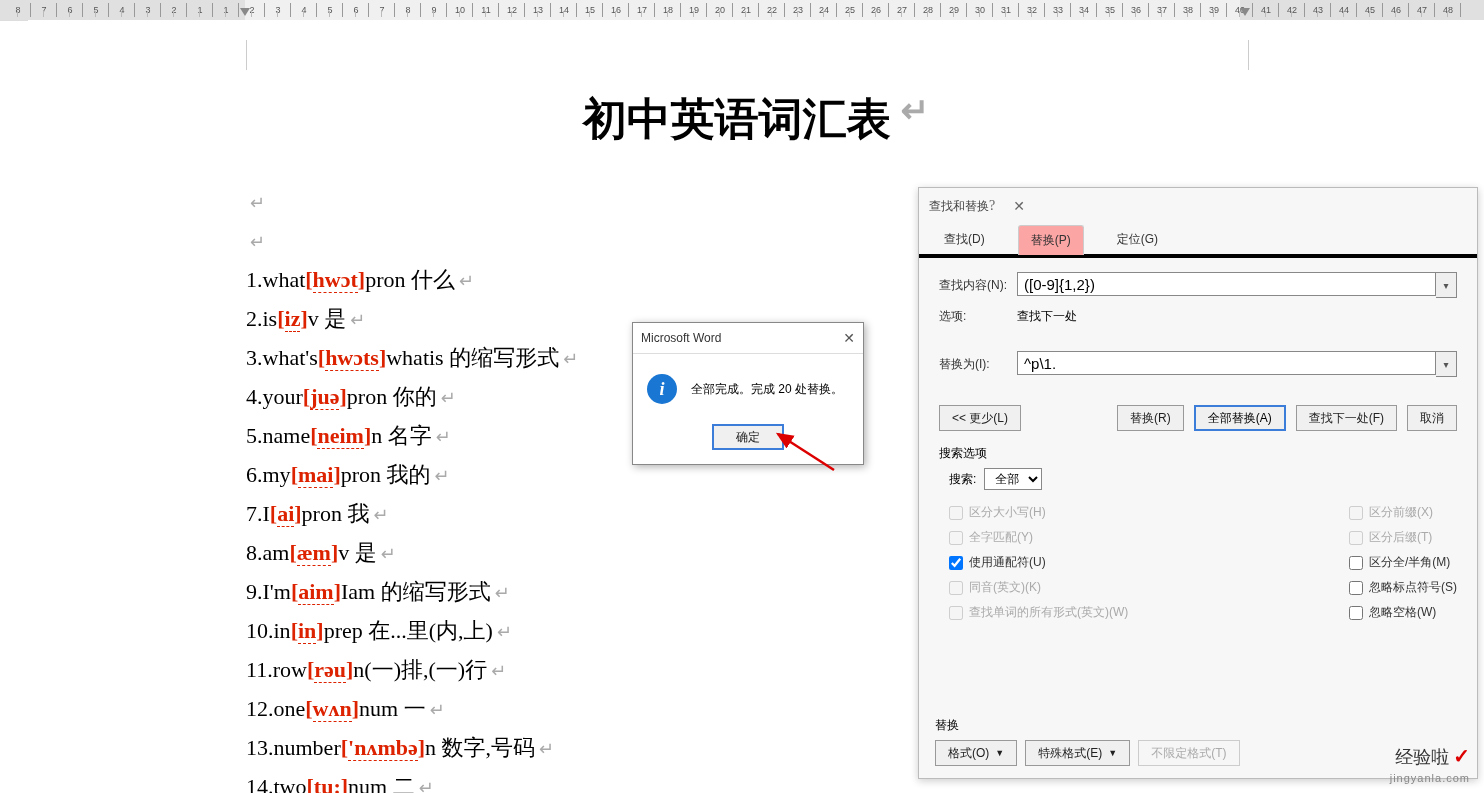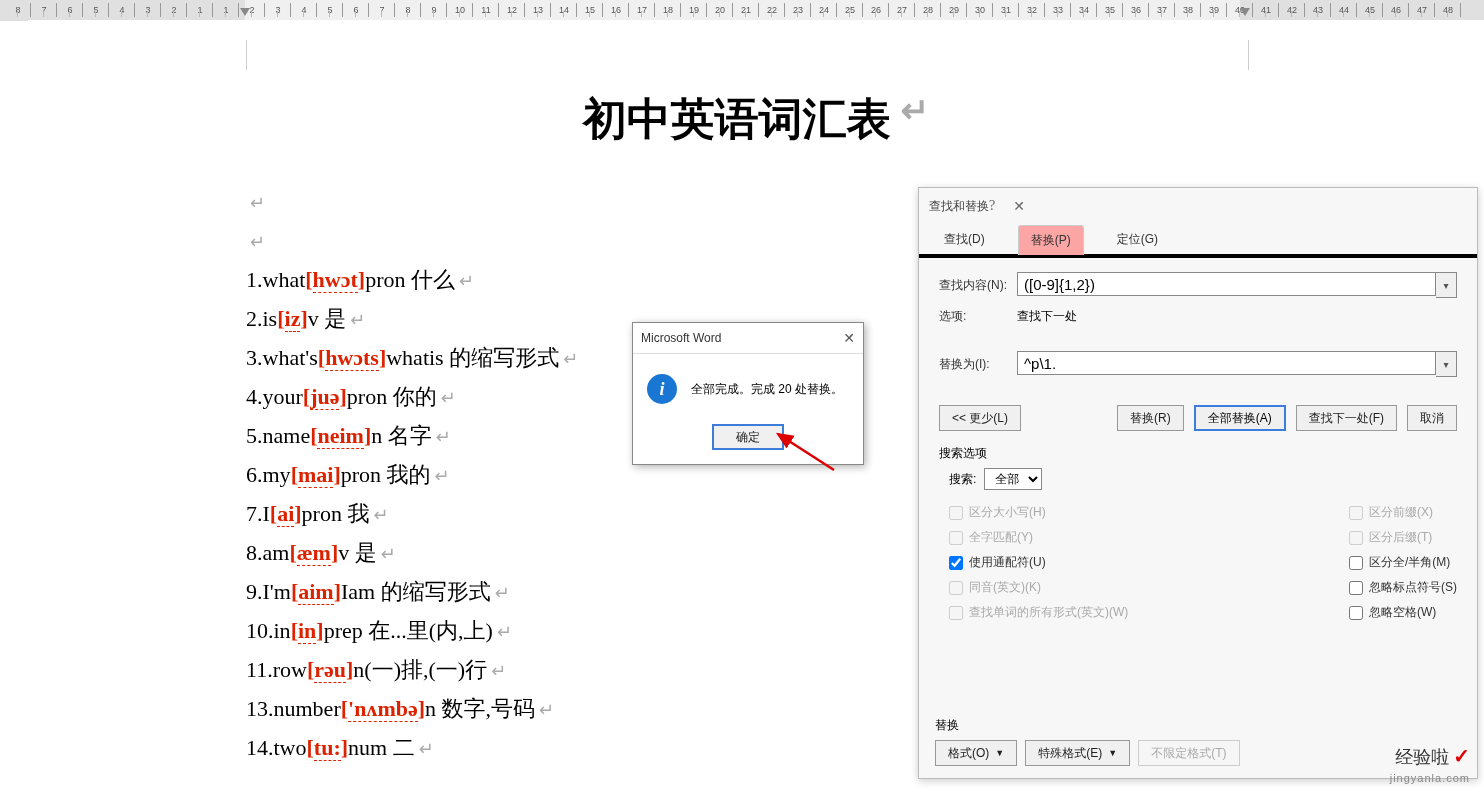--- a/index.html
+++ b/index.html
@@ -147,20 +147,21 @@
       <div class="row">2.is<span class="br">[</span><span class="ph">iz</span><span class="br">]</span>v 是<span class="rt">↵</span></div>
       <div class="row">3.what's<span class="br">[</span><span class="ph">hwɔts</span><span class="br">]</span>whatis 的缩写形式<span class="rt">↵</span></div>
       <div class="row">4.your<span class="br">[</span><span class="ph">juə</span><span class="br">]</span>pron 你的<span class="rt">↵</span></div>
       <div class="row">5.name<span class="br">[</span><span class="ph">neim</span><span class="br">]</span>n 名字<span class="rt">↵</span></div>
       <div class="row">6.my<span class="br">[</span><span class="ph">mai</span><span class="br">]</span>pron 我的<span class="rt">↵</span></div>
       <div class="row">7.I<span class="br">[</span><span class="ph">ai</span><span class="br">]</span>pron 我<span class="rt">↵</span></div>
       <div class="row">8.am<span class="br">[</span><span class="ph">æm</span><span class="br">]</span>v 是<span class="rt">↵</span></div>
       <div class="row">9.I'm<span class="br">[</span><span class="ph">aim</span><span class="br">]</span>Iam 的缩写形式<span class="rt">↵</span></div>
       <div class="row">10.in<span class="br">[</span><span class="ph">in</span><span class="br">]</span>prep 在...里(内,上)<span class="rt">↵</span></div>
       <div class="row">11.row<span class="br">[</span><span class="ph">rəu</span><span class="br">]</span>n(一)排,(一)行<span class="rt">↵</span></div>
+      <div class="row">12.one<span class="br">[</span><span class="ph">wʌn</span><span class="br">]</span>num 一<span class="rt">↵</span></div>
       <div class="row">13.number<span class="br">[</span><span class="ph">'nʌmbə</span><span class="br">]</span>n 数字,号码<span class="rt">↵</span></div>
       <div class="row">14.two<span class="br">[</span><span class="ph">tu:</span><span class="br">]</span>num 二<span class="rt">↵</span></div>
     </div>
 </div>
 
 <div class="msgbox">
   <div class="msg-title">
     <span>Microsoft Word</span>
     <span class="x">✕</span>
   </div>

